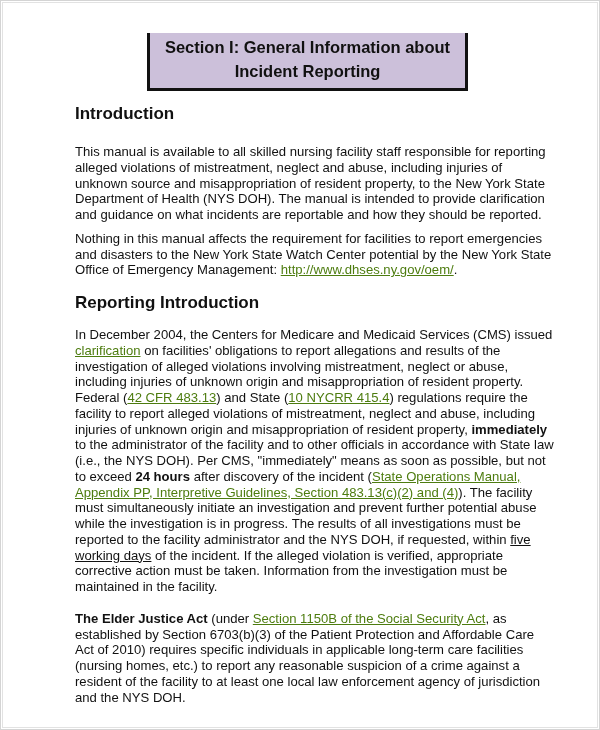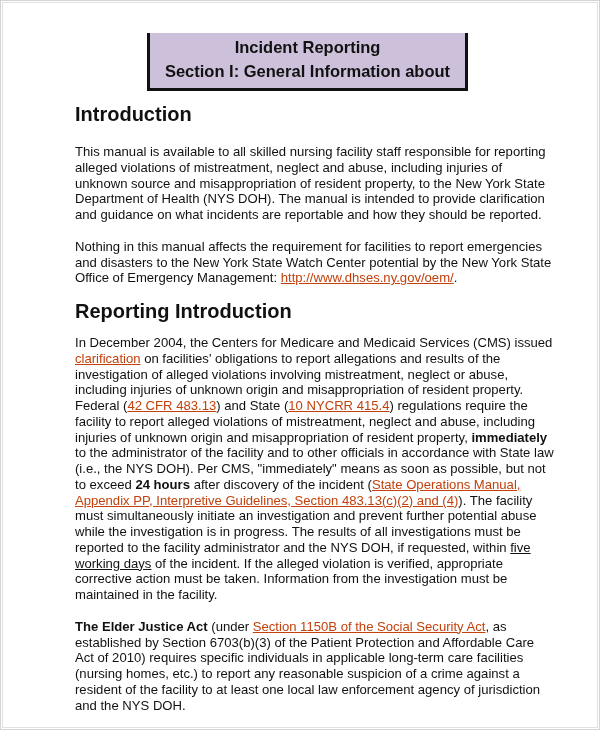--- a/index.html
+++ b/index.html
@@ -50,48 +50,48 @@
     .content {
       position: absolute;
       left: 75px;
       top: 104px;
       width: 480px;
       font-size: 13.1px;
       line-height: 15.75px;
     }
     h2 {
       margin: 0;
-      font-size: 20px;
+      font-size: 17px;
       font-weight: bold;
       line-height: 20px;
     }
     p {
       margin: 0;
     }
     .intro-h { margin-bottom: 20px; }
-    .p1 { margin-bottom: 16px; }
+    .p1 { margin-bottom: 8px; }
     .p2 { margin-bottom: 15px; }
     .req-h { margin-bottom: 14px; }
     .p3 { margin-bottom: 16px; }
     a, .link {
-      color: #c2410c;
+      color: #4d7c0f;
       text-decoration: underline;
     }
     .ul { text-decoration: underline; }
     b { font-weight: bold; }
   </style>
 </head>
 <body>
 
 <div class="frame-outer"></div>
 <div class="frame"></div>
 
 <div class="section-box">
+  <div>Section I:  General Information about</div>
   <div>Incident Reporting</div>
-  <div>Section I:  General Information about</div>
 </div>
 
 <div class="content">
   <h2 class="intro-h">Introduction</h2>
 
   <p class="p1">This manual is available to all skilled nursing facility staff responsible for reporting alleged violations of mistreatment, neglect and abuse, including injuries of unknown source and misappropriation of resident property, to the New York State Department of Health (NYS DOH).  The manual is intended to provide clarification and guidance on what incidents are reportable and how they should be reported.</p>
 
   <p class="p2"><span>Nothing in this manual affects the requirement for facilities to report emergencies and disasters to the New York State Watch Center potential by the New York State Office of Emergency Management:  </span><a>http://www.dhses.ny.gov/oem/</a><span>.</span></p>
 
   <h2 class="req-h">Reporting Introduction</h2>

